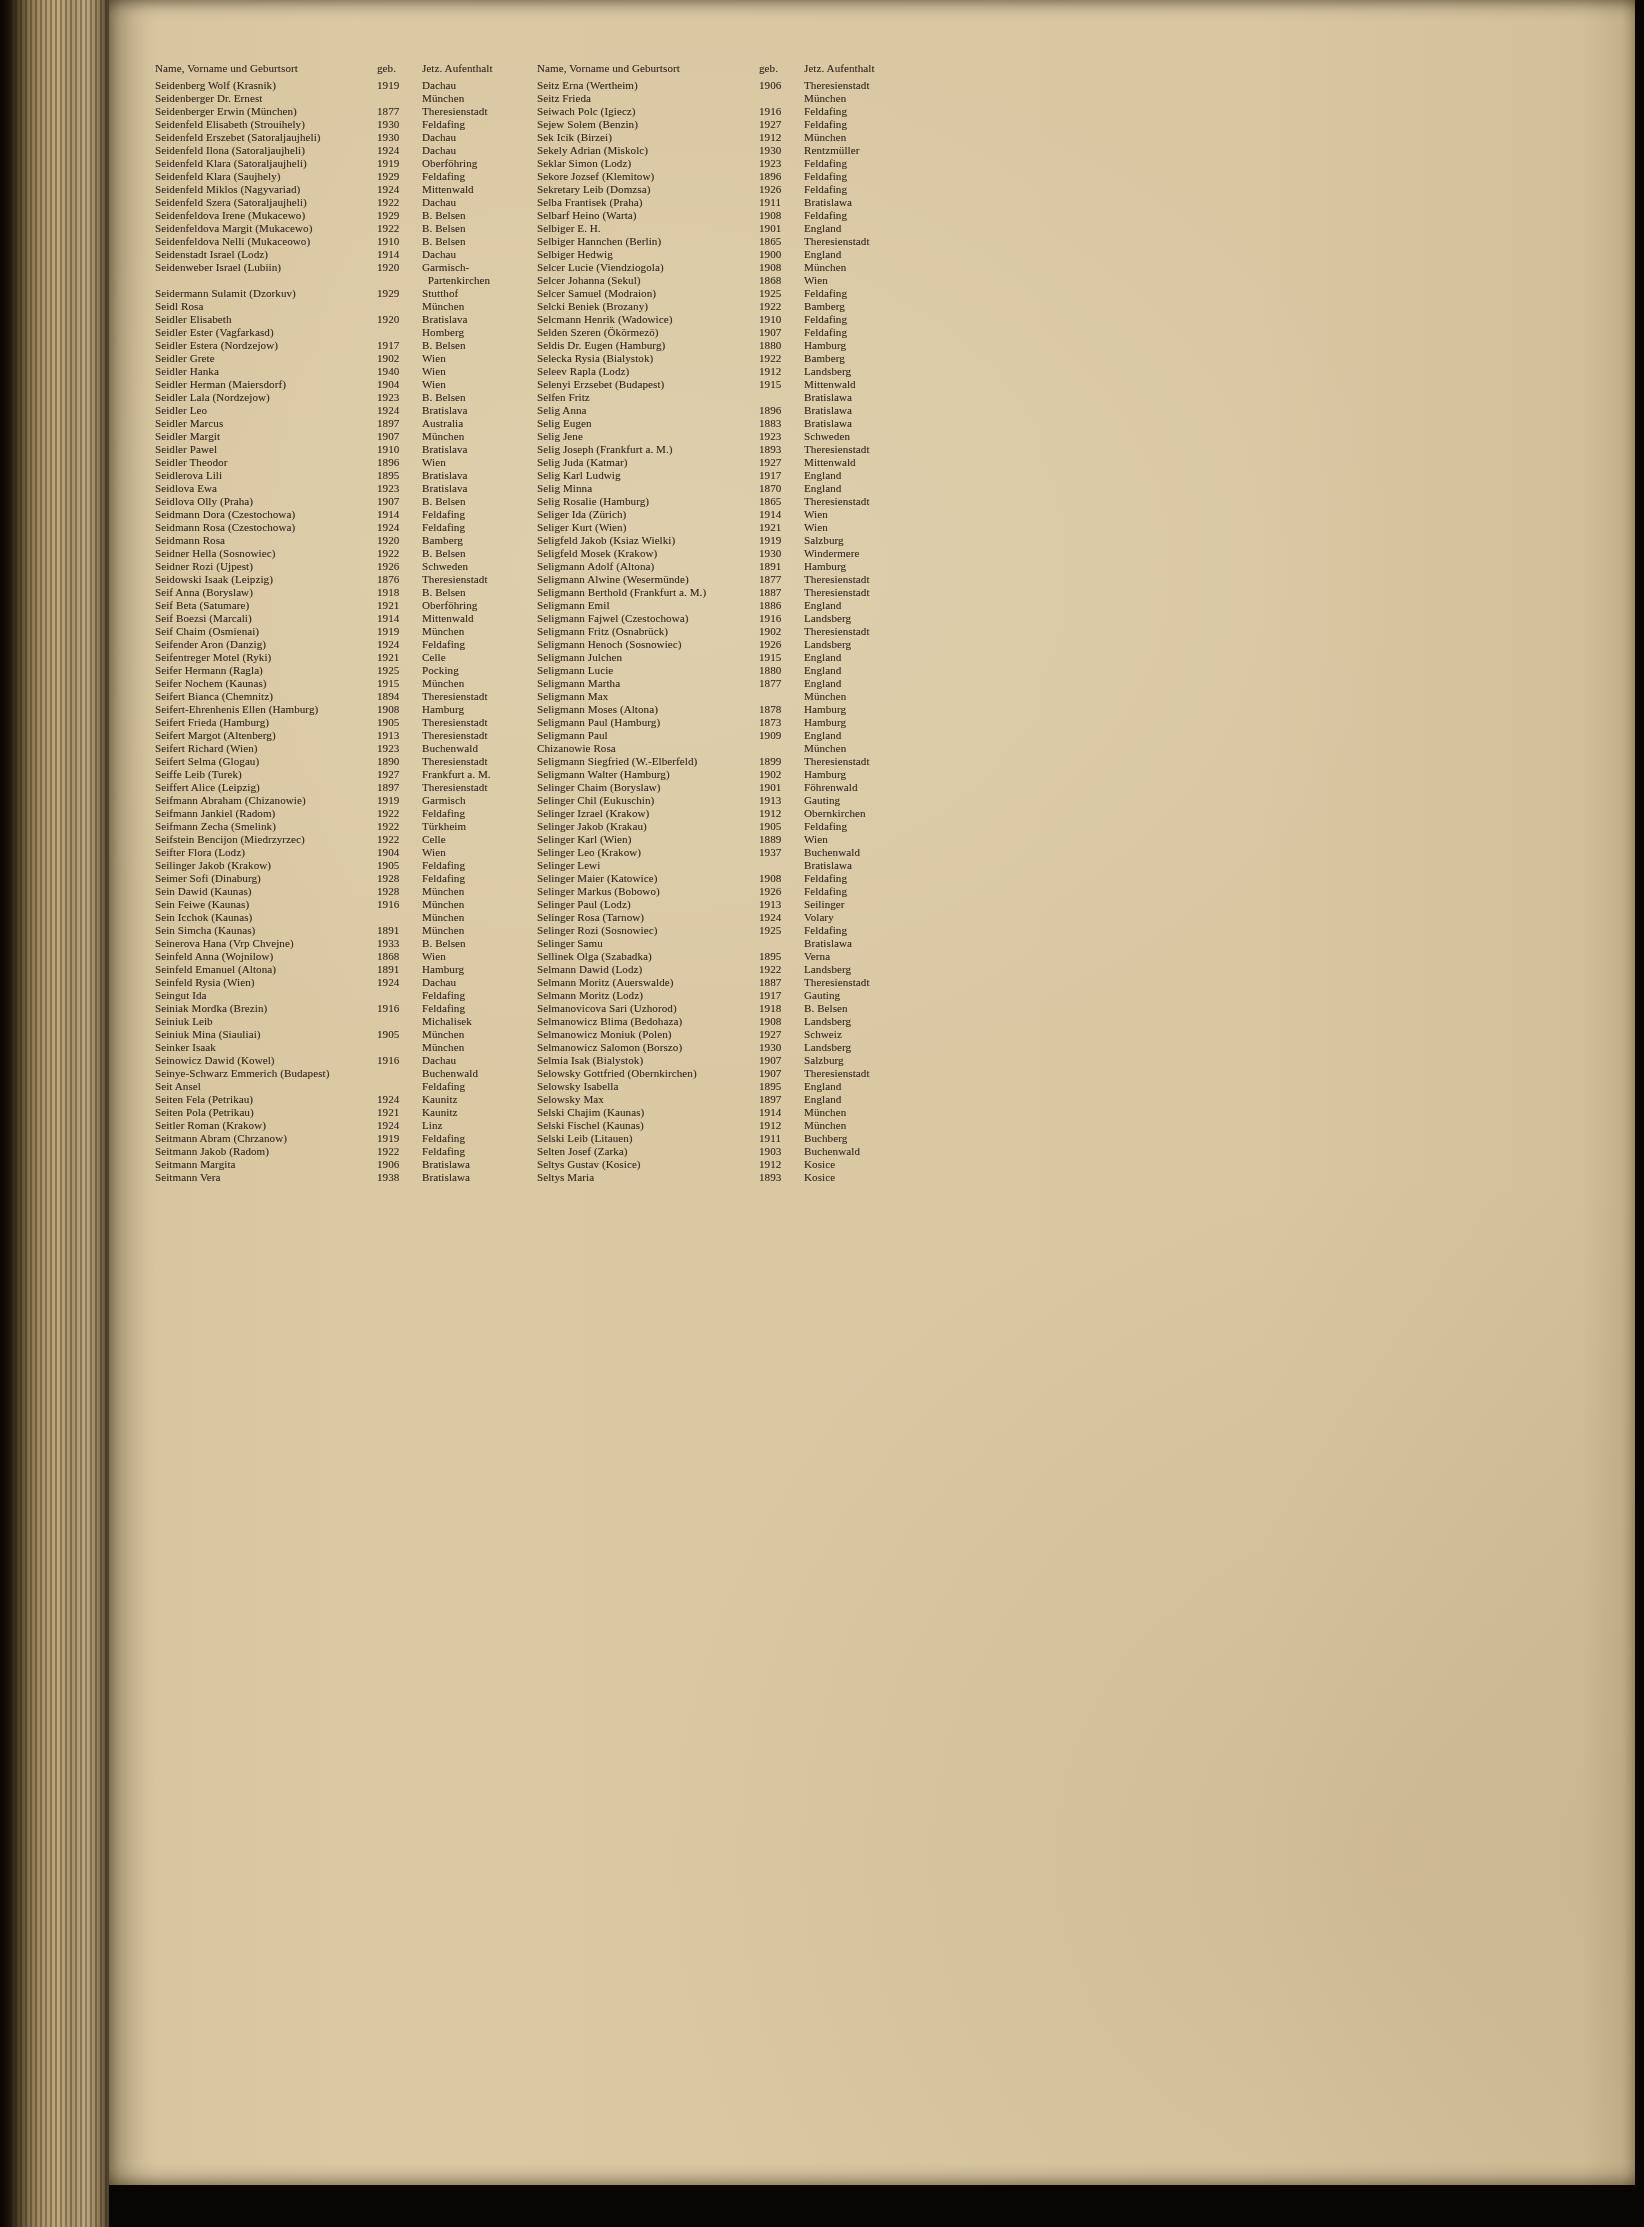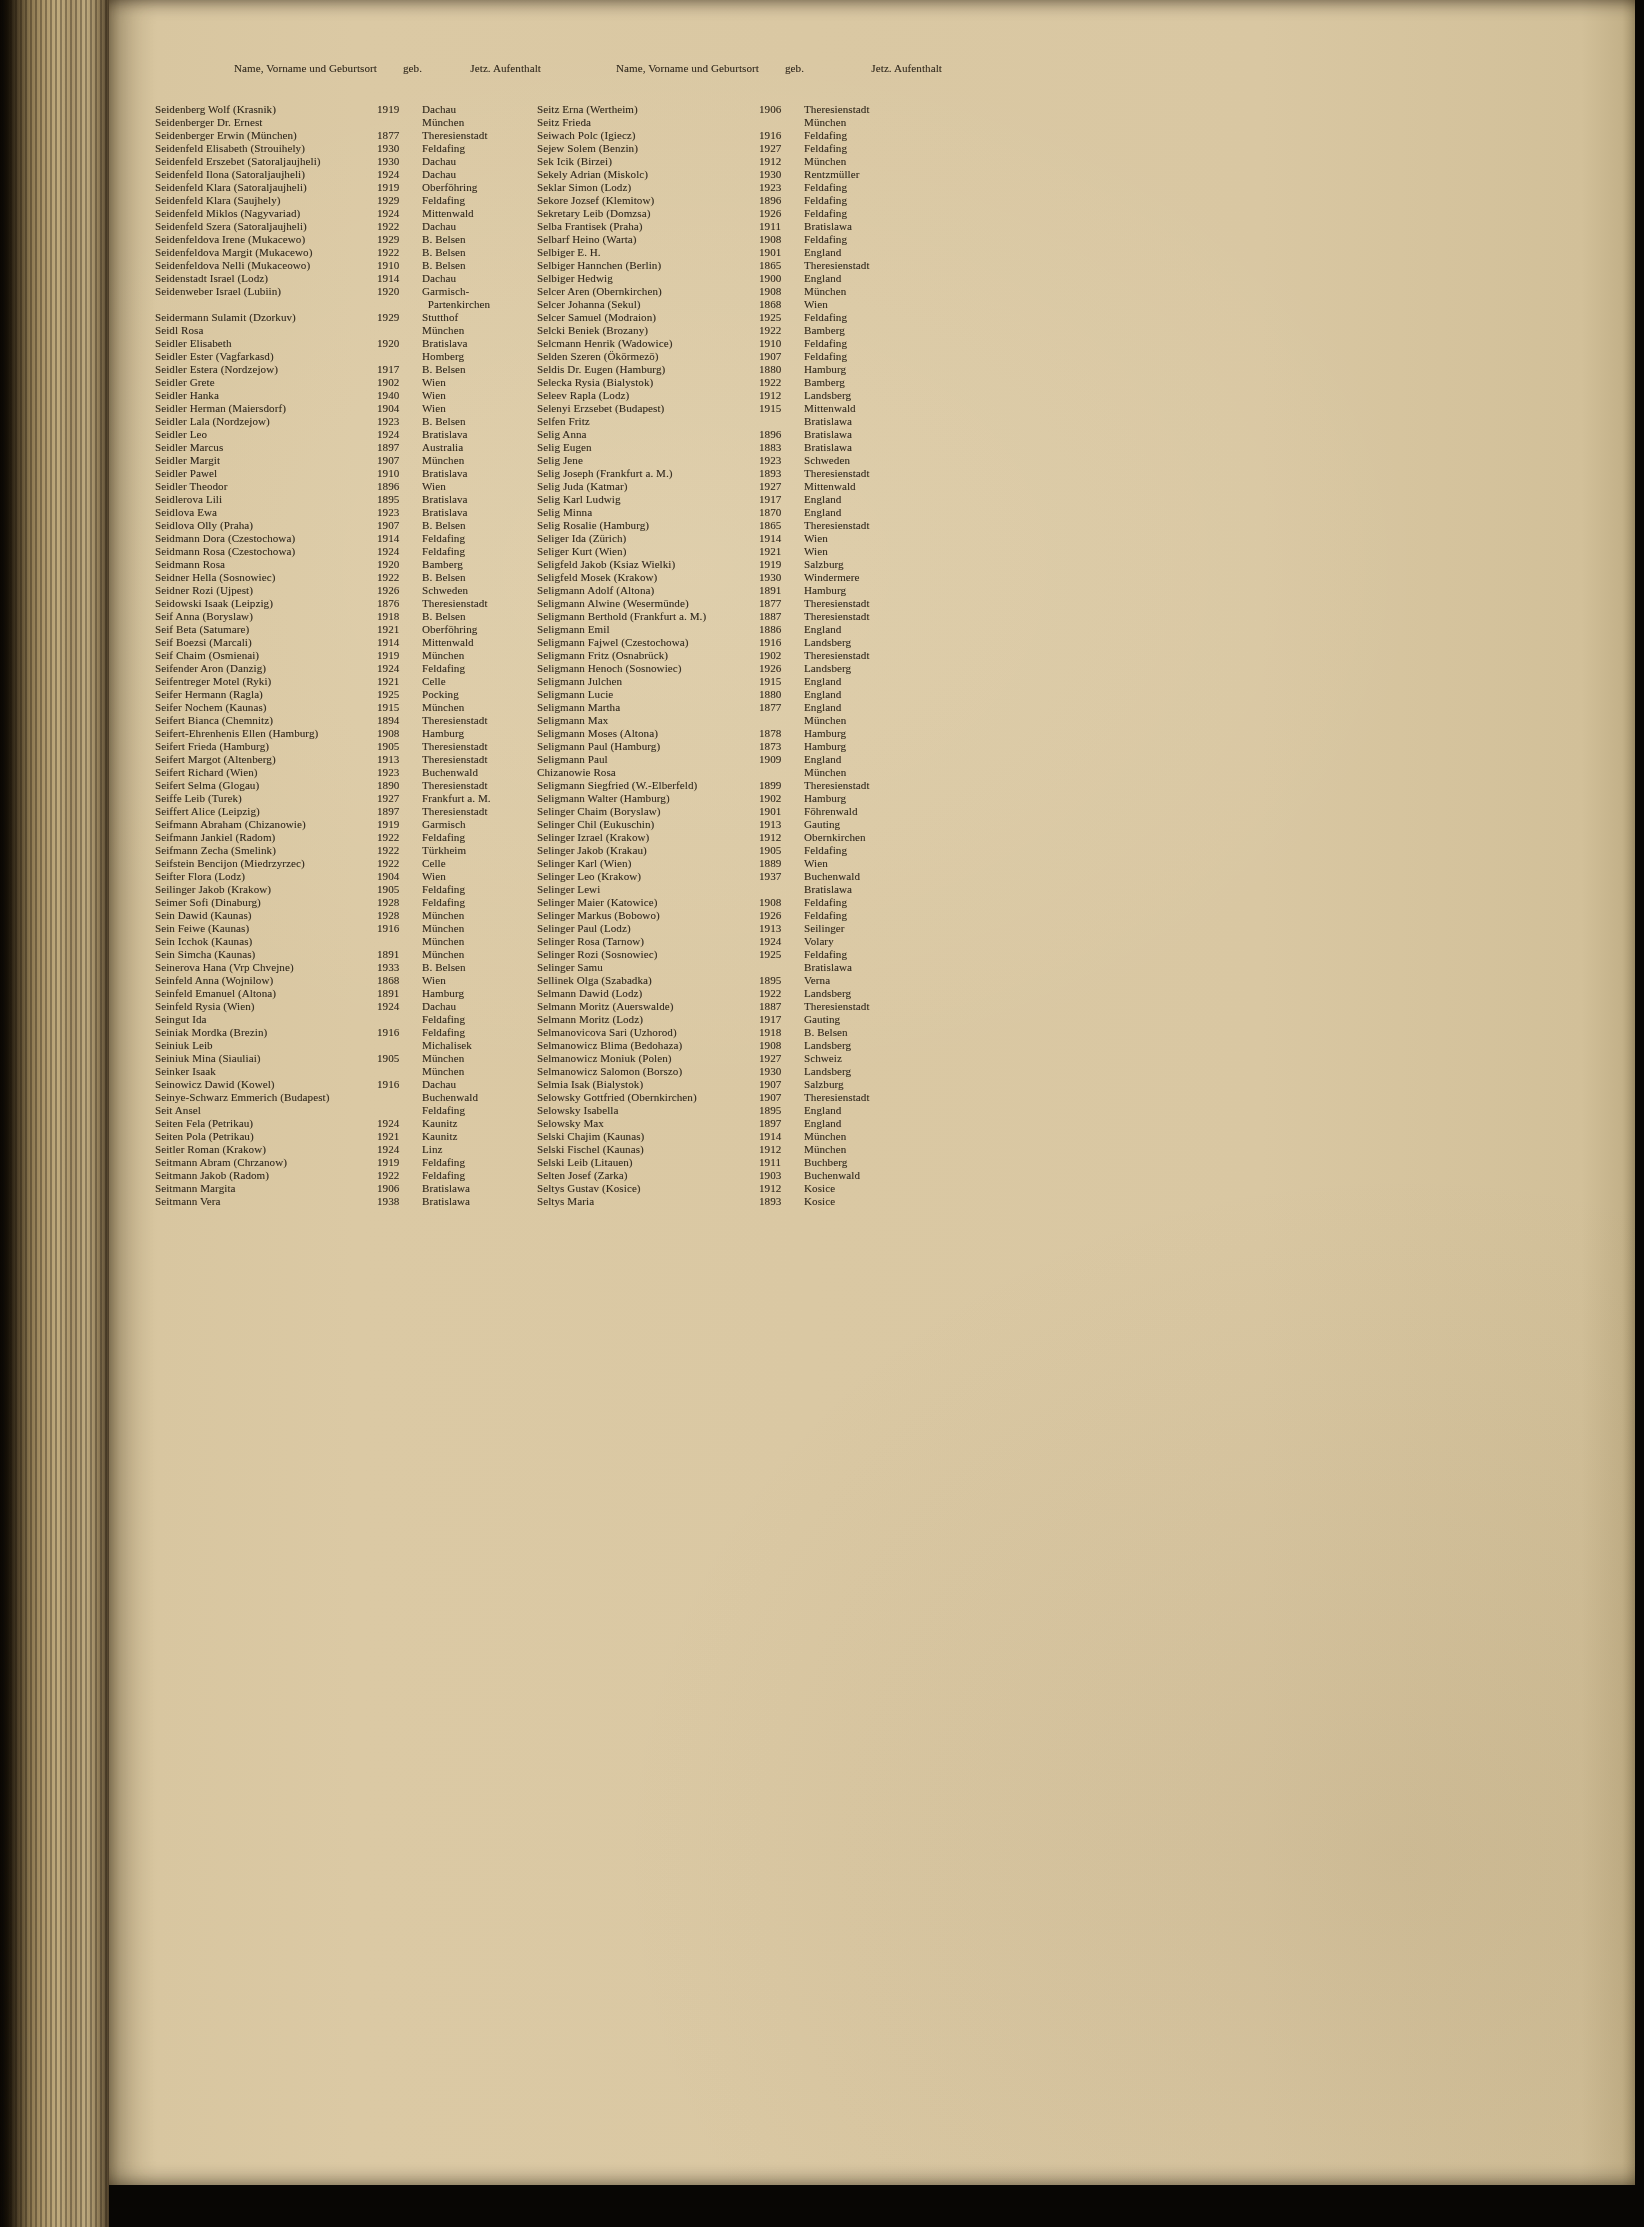--- a/index.html
+++ b/index.html
@@ -47,21 +47,21 @@
   }
 
   .col { position: absolute; top: 62px; }
   .col-left  { left: 46px;  width: 386px; }
   .col-right { left: 428px; width: 405px; }
 
   .hdr, .row {
     display: grid;
     grid-template-columns: 222px 45px 1fr;
   }
-  .hdr { margin-bottom: 28px; text-align: right; }
+  .hdr { margin-bottom: 4px; }
 
   .cell {
     font-size: 11px;
     line-height: 13px;
     color: #322a1e;
     letter-spacing: 0.1px;
     text-shadow: 0.2px 0.2px 0 rgba(51,41,29,.30);
   }
   .name { white-space: nowrap; }
   .born { white-space: nowrap; }
@@ -576,21 +576,21 @@
           <div class="cell name">Selbiger Hannchen (Berlin)</div>
           <div class="cell born">1865</div>
           <div class="cell res">Theresienstadt</div>
         </div>
         <div class="row">
           <div class="cell name">Selbiger Hedwig</div>
           <div class="cell born">1900</div>
           <div class="cell res">England</div>
         </div>
         <div class="row">
-          <div class="cell name">Selcer Aren (Obernkirchen)</div>
+          <div class="cell name">Selcer Lucie (Viendziogola)</div>
           <div class="cell born">1908</div>
           <div class="cell res">München</div>
         </div>
         <div class="row">
           <div class="cell name">Selcer Johanna (Sekul)</div>
           <div class="cell born">1868</div>
           <div class="cell res">Wien</div>
         </div>
         <div class="row">
           <div class="cell name">Selcer Samuel (Modraion)</div>

